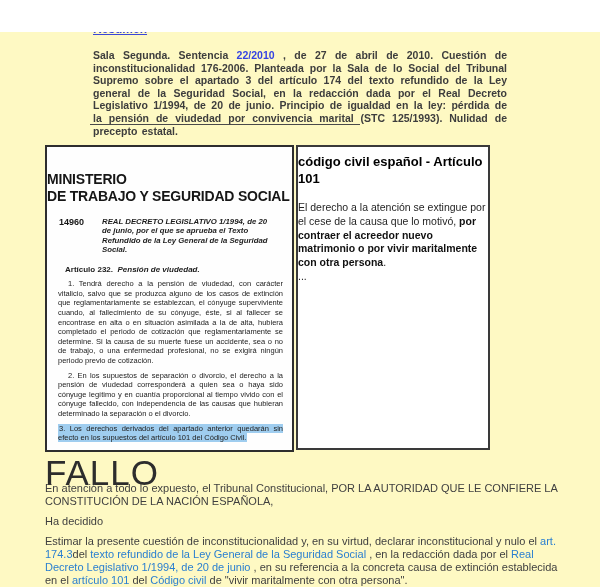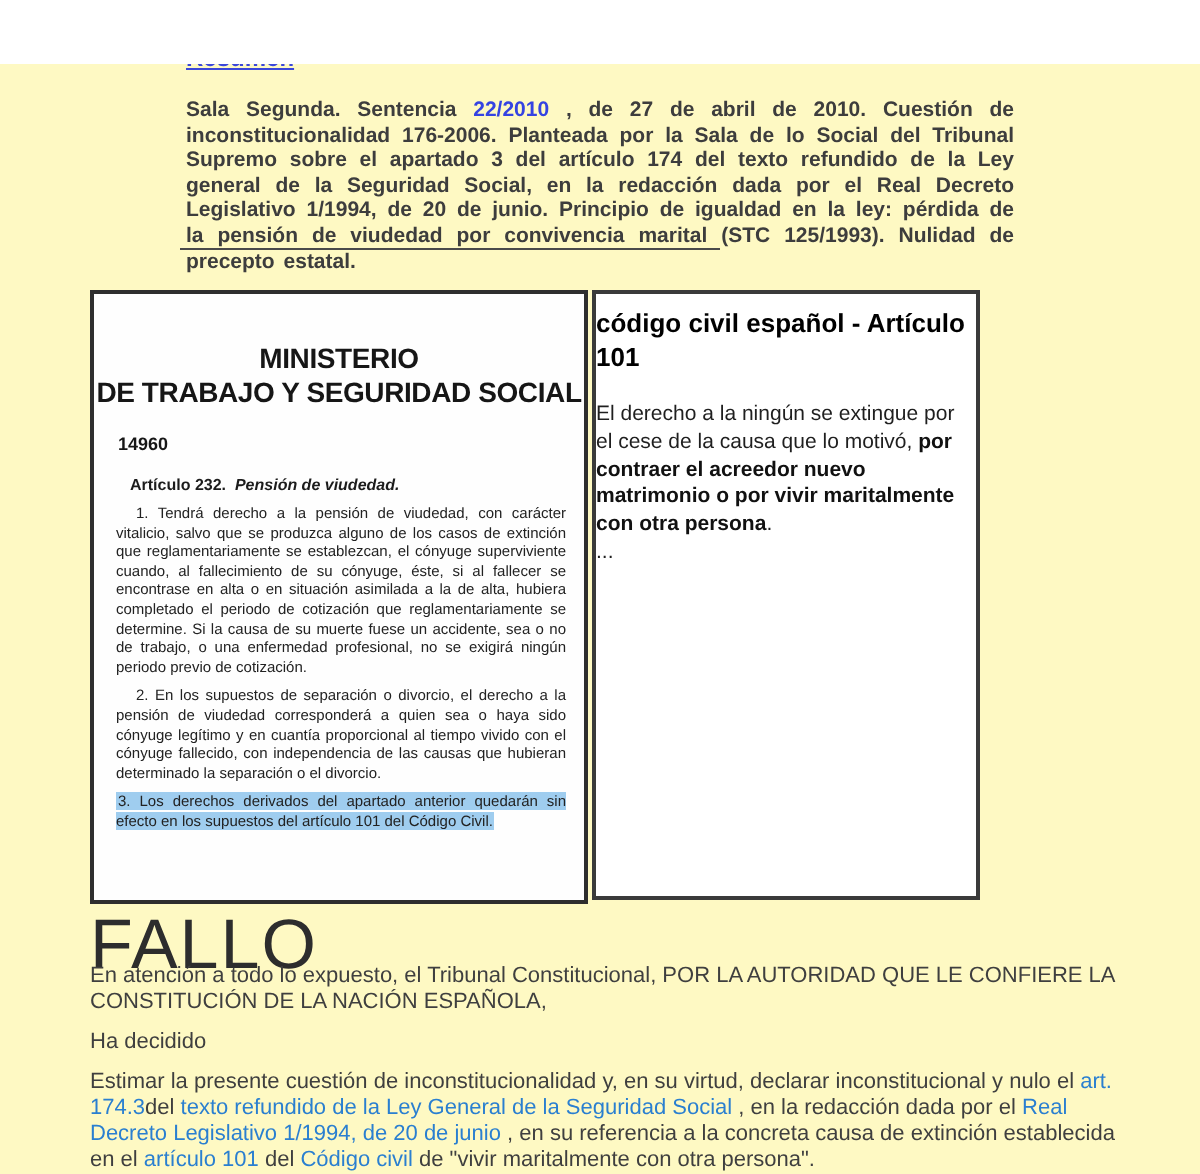--- a/index.html
+++ b/index.html
@@ -29,21 +29,21 @@
     position: absolute; left: 90px; top: 92px; width: 270px; height: 1px;
     background: #4a4a4a;
   }
 
   
   .scan-box {
     position: absolute; left: 45px; top: 113px; width: 249px; height: 307px;
     border: 2px solid #2e2e2e; background: #fefefe; overflow: hidden;
   }
   .ministry {
-    margin-top: 24px; text-align: center; font-weight: bold; color: #161616;
+    margin-top: 24px; font-weight: bold; color: #161616;
     font-size: 14px; line-height: 17px; letter-spacing: -0.2px;
   }
   .decree-row {
     display: flex; margin: 12px 10px 0 12px; gap: 18px;
   }
   .decree-num { font-size: 9px; font-weight: bold; color: #161616; flex: 0 0 auto; }
   .decree-text {
     font-size: 7.8px; font-style: italic; font-weight: 600; color: #1c1c1c;
     line-height: 9.3px; width: 170px;
   }
@@ -95,30 +95,31 @@
 
   <div class="divider"></div>
 
   <div class="scan-box">
     <div class="ministry">
       <div>MINISTERIO</div>
       <div>DE TRABAJO Y SEGURIDAD SOCIAL</div>
     </div>
     <div class="decree-row">
       <div class="decree-num">14960</div>
+      <div class="decree-text">REAL DECRETO LEGISLATIVO 1/1994, de 20 de junio, por el que se aprueba el Texto Refundido de la Ley General de la Seguridad Social.</div>
     </div>
     <div class="article-line"><span>Artículo 232.</span>&nbsp;&nbsp;<span class="it">Pensión de viudedad.</span></div>
     <p class="scan-p">1.  Tendrá derecho a la pensión de viudedad, con carácter vitalicio, salvo que se produzca alguno de los casos de extinción que reglamentariamente se establezcan, el cónyuge superviviente cuando, al fallecimiento de su cónyuge, éste, si al fallecer se encontrase en alta o en situación asimilada a la de alta, hubiera completado el periodo de cotización que reglamentariamente se determine. Si la causa de su muerte fuese un accidente, sea o no de trabajo, o una enfermedad profesional, no se exigirá ningún periodo previo de cotización.</p>
     <p class="scan-p">2.  En los supuestos de separación o divorcio, el derecho a la pensión de viudedad corresponderá a quien sea o haya sido cónyuge legítimo y en cuantía proporcional al tiempo vivido con el cónyuge fallecido, con independencia de las causas que hubieran determinado la separación o el divorcio.</p>
     <p class="scan-p hl"><span>3.  Los derechos derivados del apartado anterior quedarán sin efecto en los supuestos del artículo 101 del Código Civil.</span></p>
   </div>
 
   <div class="codigo-box">
     <div class="codigo-title">código civil español - Artículo 101</div>
-    <div class="codigo-body"><span>El derecho a la ningún se extingue por el cese de la causa que lo motivó, </span><b>por contraer el acreedor nuevo matrimonio o por vivir maritalmente con otra persona</b><span>.</span></div>
+    <div class="codigo-body"><span>El derecho a la atención se extingue por el cese de la causa que lo motivó, </span><b>por contraer el acreedor nuevo matrimonio o por vivir maritalmente con otra persona</b><span>.</span></div>
     <div class="codigo-ellipsis">...</div>
   </div>
 
   <div class="fallo-heading">FALLO</div>
 
   <div class="fallo-body">
     <p>En atención a todo lo expuesto, el Tribunal Constitucional, POR LA AUTORIDAD QUE LE CONFIERE LA CONSTITUCIÓN DE LA NACIÓN ESPAÑOLA,</p>
     <p>Ha decidido</p>
     <p><span>Estimar la presente cuestión de inconstitucionalidad y, en su virtud, declarar inconstitucional y nulo el </span><a class="blue">art. 174.3</a><span>del </span><a class="blue">texto refundido de la Ley General de la Seguridad Social</a><span> , en la redacción dada por el </span><a class="blue">Real Decreto Legislativo 1/1994, de 20 de junio</a><span> , en su referencia a la concreta causa de extinción establecida en el </span><a class="blue">artículo 101</a><span> del </span><a class="blue">Código civil</a><span> de "vivir maritalmente con otra persona".</span></p>
     <p>Publíquese esta Sentencia en el "Boletín Oficial del Estado".</p>

